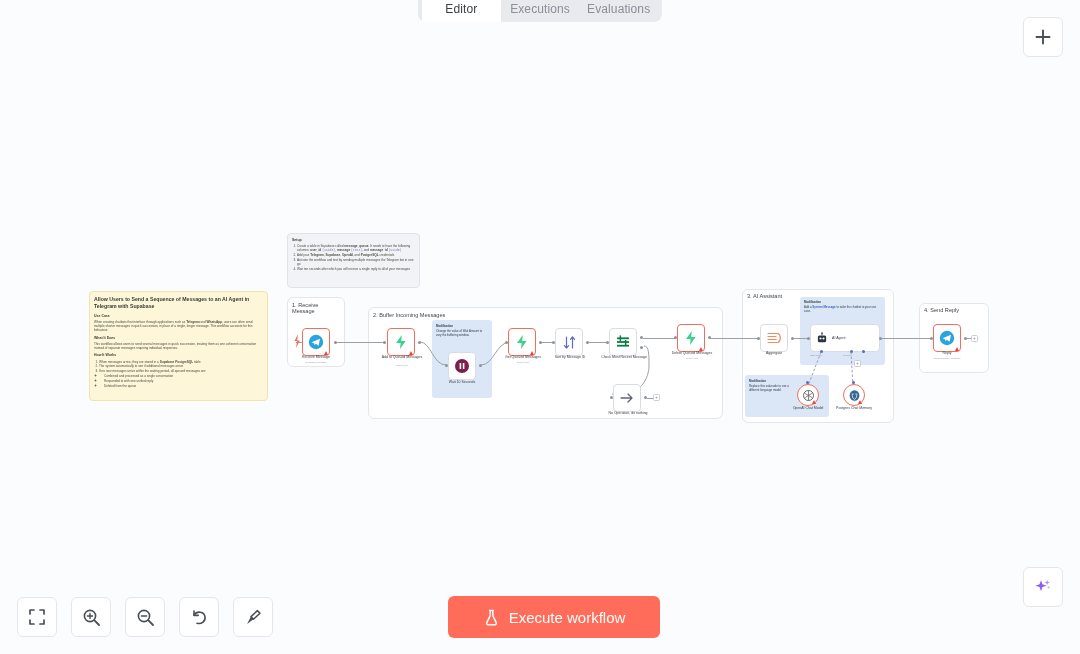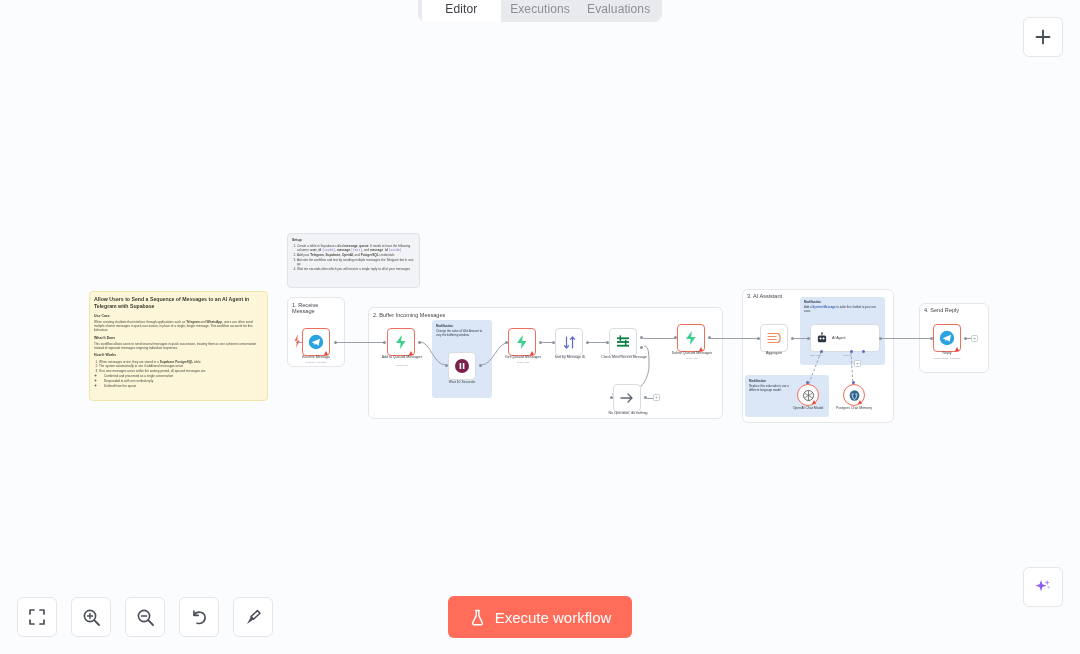--- a/index.html
+++ b/index.html
@@ -118,21 +118,21 @@
   
   #bottom-toolbar { position: absolute; left: 17px; bottom: 17px; display: flex; gap: 14px; }
   .tool-btn {
     width: 40px; height: 40px; background: #ffffff; border: 1px solid #e4e6ea;
     border-radius: 6px; display: flex; align-items: center; justify-content: center;
   }
 
   
   #execute-workflow-button {
     position: absolute; left: 448px; bottom: 16px;
-    width: 184px; height: 42px; background: #ff6d5a; border: none;
+    width: 212px; height: 42px; background: #ff6d5a; border: none;
     border-radius: 6px; color: #fff; font-size: 15px;
     font-family: "Liberation Sans", sans-serif;
     display: flex; align-items: center; justify-content: center; gap: 9px;
   }
 </style>
 </head>
 <body>
 
 <div id="tabbar">
   <div class="tab active">Editor</div>

